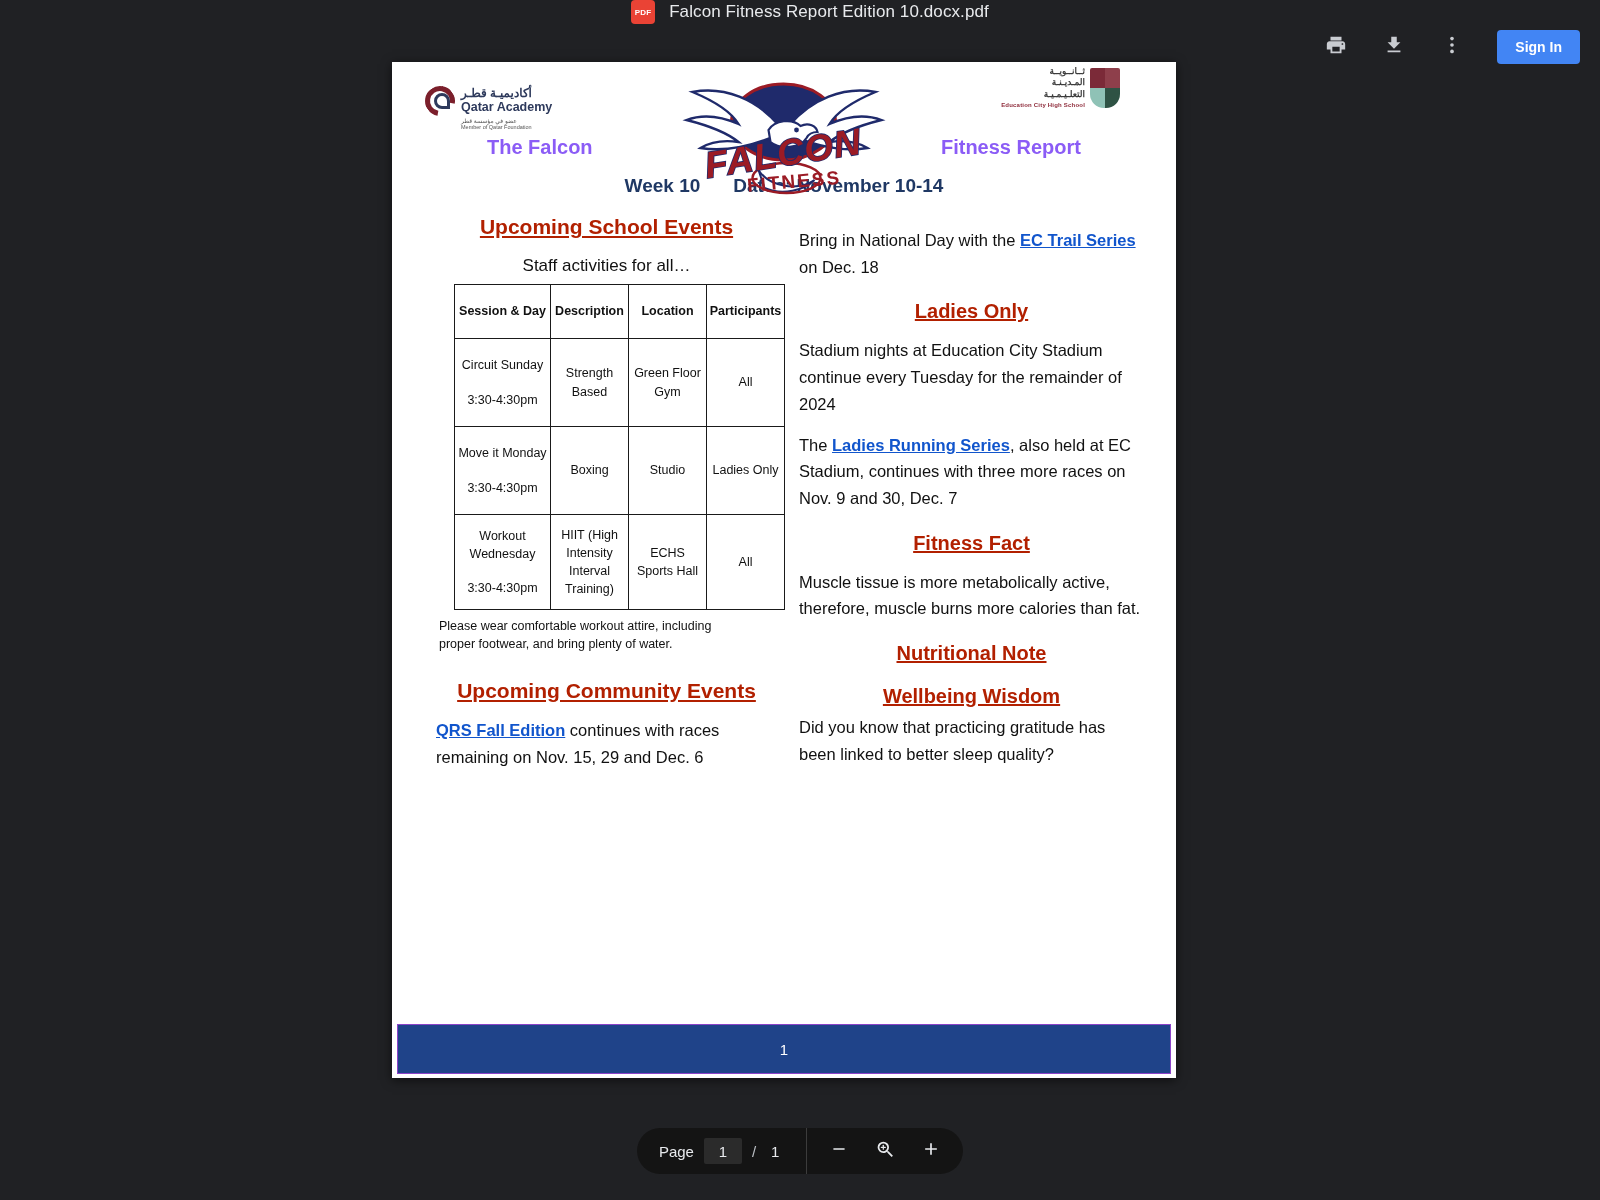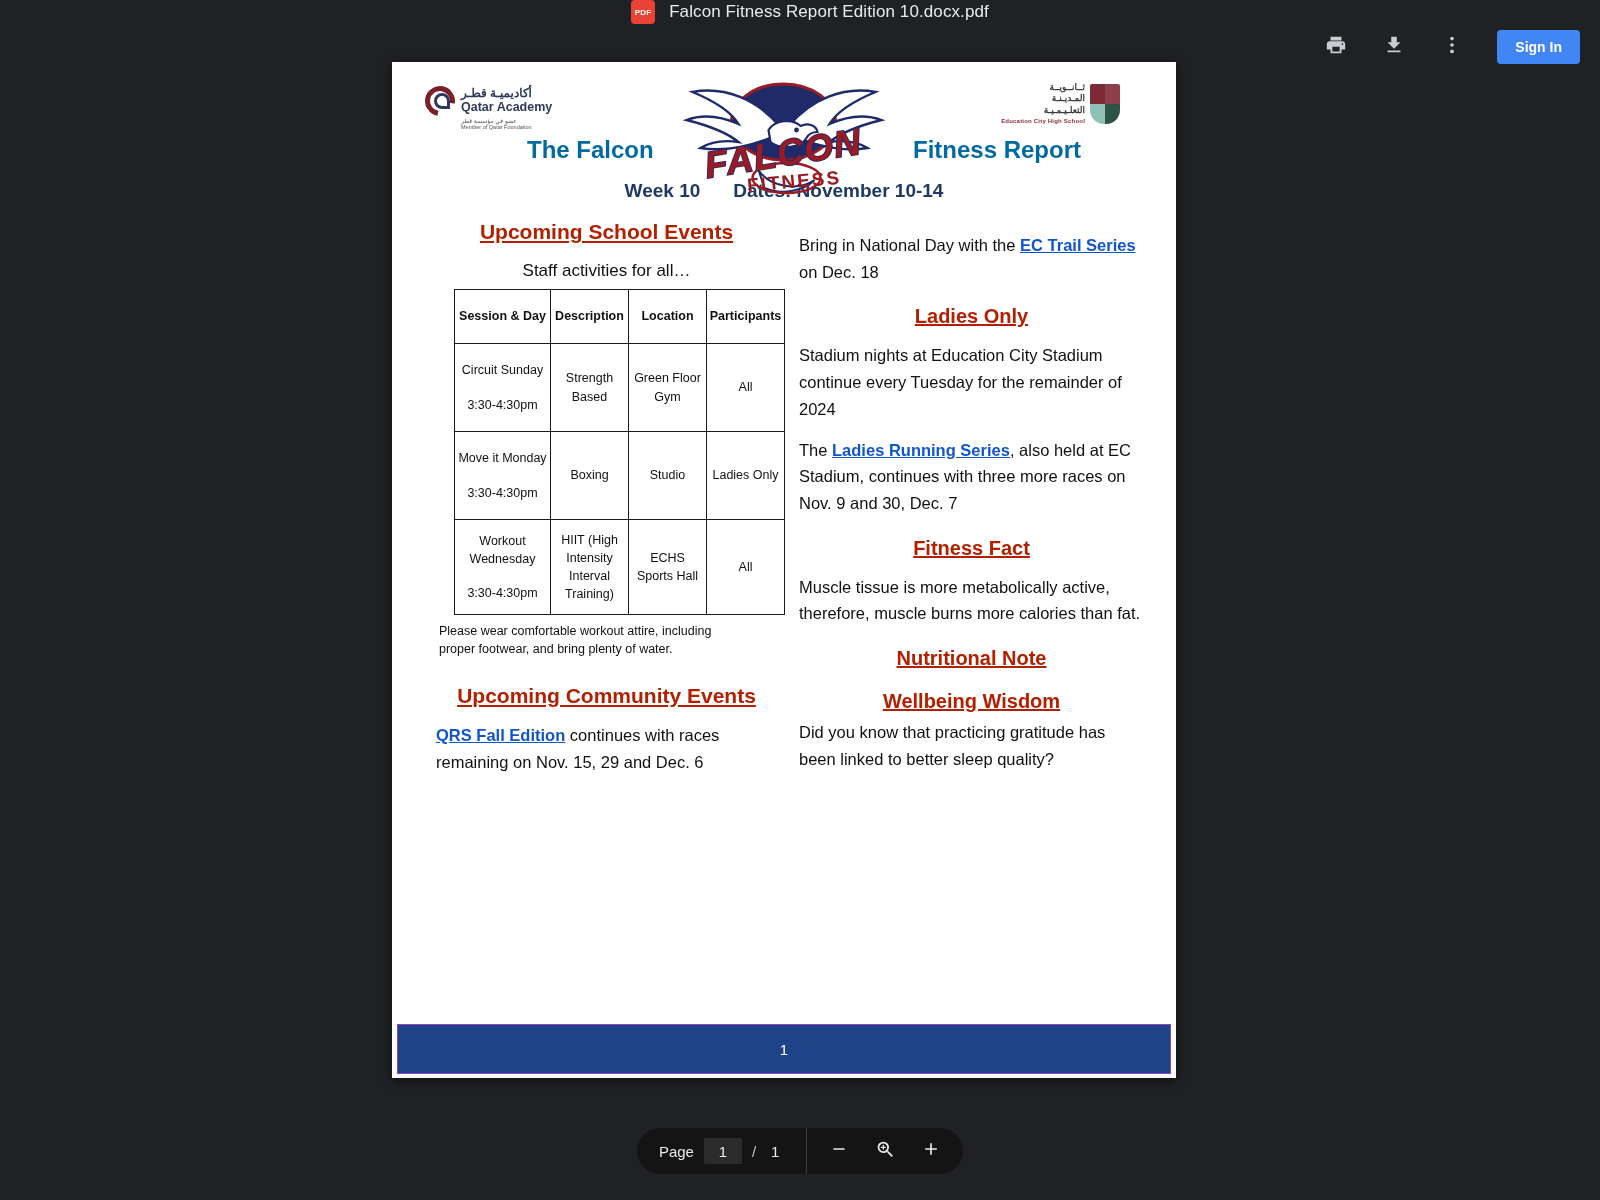--- a/index.html
+++ b/index.html
@@ -80,21 +80,21 @@
     width: 16px; height: 16px;
     border: 3px solid #2e3a5c; border-radius: 50% 50% 0 50%;
   }
   .qa-text { line-height: 1; padding-top: 1px; }
   .qa-ar { font-size: 12px; color: #2e3a5c; font-weight: bold; letter-spacing: 1px; }
   .qa-en { font-size: 12.5px; color: #2e3a5c; font-weight: bold; margin-top: 2px; }
   .qa-ar2 { font-size: 6px; color: #555; margin-top: 4px; letter-spacing: .8px; }
   .qa-sub { font-size: 5.5px; color: #555; margin-top: 1px; }
 
   .echs-logo {
-    position: absolute; right: 56px; top: 20px;
+    position: absolute; right: 56px; top: 4px;
     display: flex; align-items: center; gap: 5px;
   }
   .echs-text { text-align: right; line-height: 1.25; }
   .echs-ar { font-size: 9px; color: #3c3c3c; letter-spacing: 1.5px; font-weight: bold; }
   .echs-en { font-size: 6px; color: #8e2b3a; font-weight: bold; margin-top: 2px; letter-spacing: .2px; }
   .echs-shield {
     width: 30px; height: 40px; border-radius: 2px 2px 14px 14px;
     overflow: hidden; position: relative;
   }
   .echs-shield .q1 { position:absolute; left:0; top:0; width:50%; height:50%; background:#7b2a38; }
@@ -109,23 +109,22 @@
     width: 215px; height: 135px;
   }
 
   
   .title-row {
     position: relative; margin-top: -16px;
     display: flex; justify-content: space-between;
     padding: 0 95px;
   }
   .title-part {
-    font-size: 24px; font-weight: bold; color: #0369a1;
-    font-family: "Liberation Sans", sans-serif;
-    margin-left: 40px;
+    font-size: 20px; font-weight: bold; color: #8b5cf6;
+    font-family: "Liberation Sans", sans-serif;
   }
   .subtitle-row {
     display: flex; justify-content: center; gap: 33px;
     margin-top: 16px;
   }
   .subtitle-part { font-size: 19px; font-weight: bold; color: #1f3864; }
 
   
   .columns {
     display: flex; padding: 18px 22px 0 22px; 

